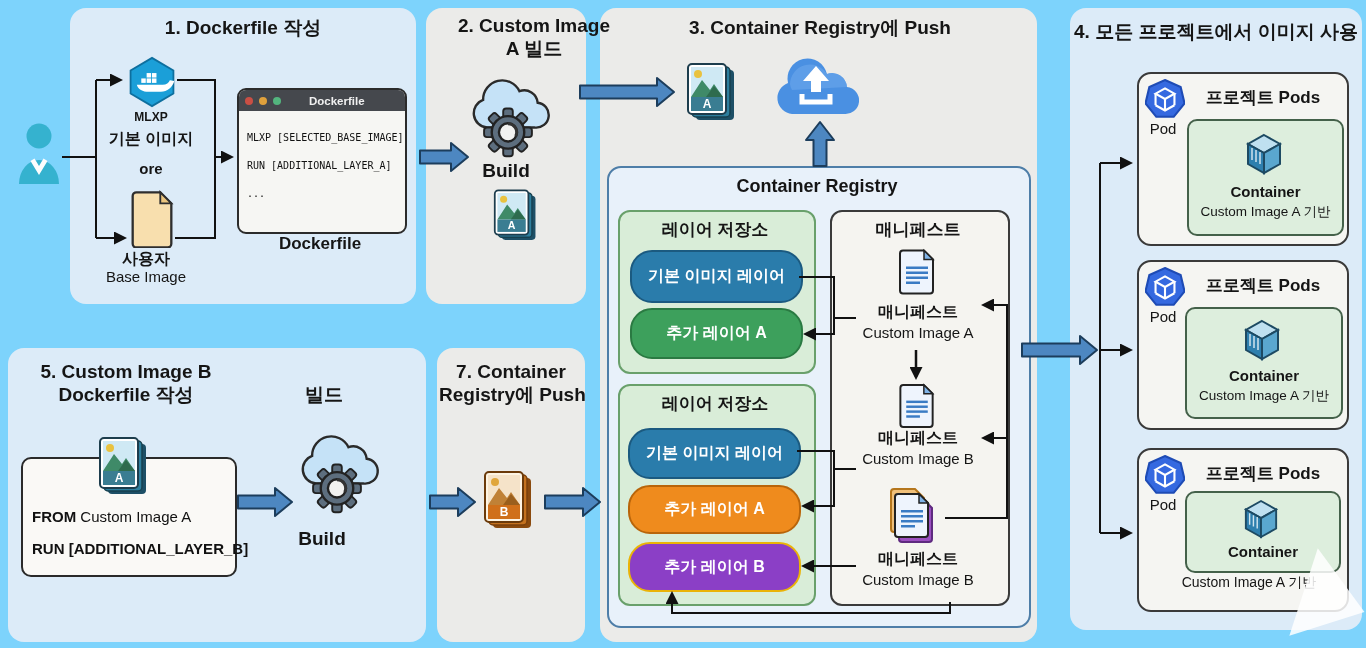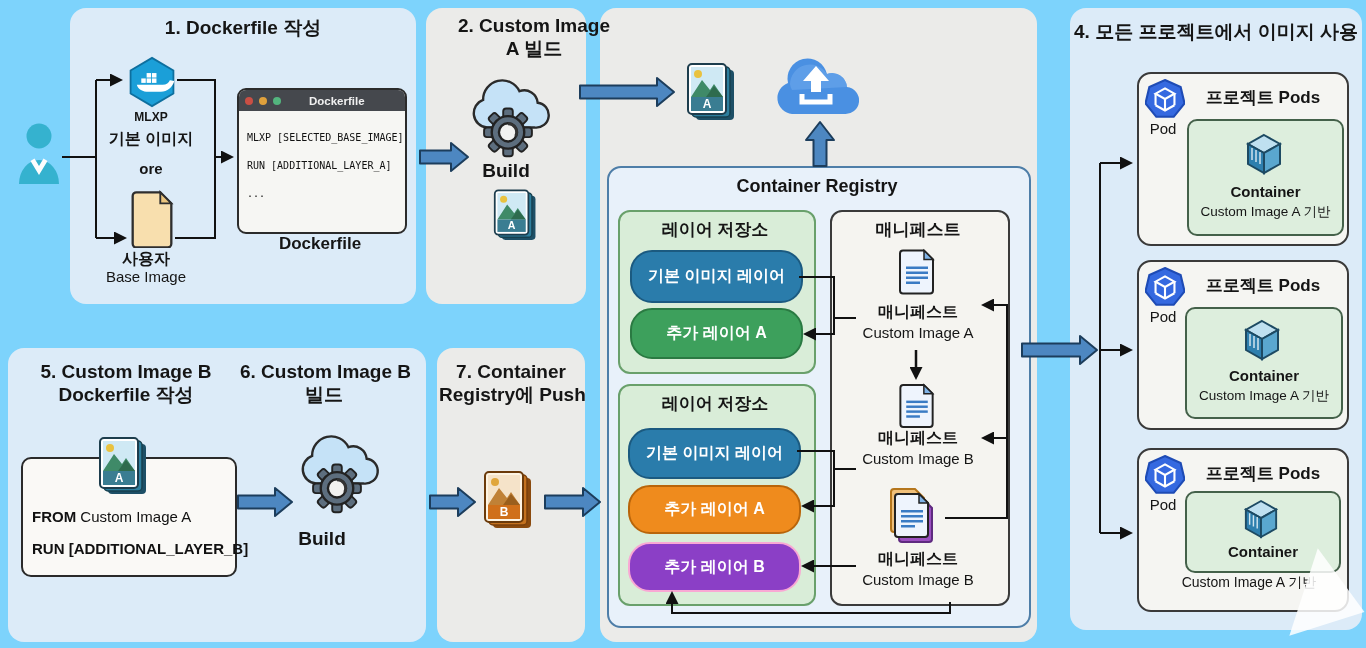--- a/index.html
+++ b/index.html
@@ -10,21 +10,21 @@
   .panel-blue{background:#dcebf8;}
   .panel-gray{background:#ebebe9;}
   .h{position:absolute;font-weight:bold;font-size:19px;line-height:1.22;color:#151515;text-align:center;white-space:nowrap;}
   .lbl{position:absolute;text-align:center;color:#151515;white-space:nowrap;}
   .b{font-weight:bold;}
   .btn{position:absolute;border-radius:22px;color:#fff;font-weight:bold;font-size:16px;
        display:flex;align-items:center;justify-content:center;white-space:nowrap;}
   .btn-blue{background:#2a7cab;border:2px solid #1b5a80;}
   .btn-green{background:#3da05c;border:2px solid #2a7a42;}
   .btn-orange{background:#ef8b1d;border:2px solid #b9650a;}
-  .btn-purple{background:#8b3fc6;border:2px solid #f9a8d4;}
+  .btn-purple{background:#8b3fc6;border:2px solid #eab308;}
   .store{position:absolute;background:#d9edd8;border:2px solid #69a06b;border-radius:12px;}
   .mani{position:absolute;background:#f5f4f0;border:2px solid #3a3a3a;border-radius:12px;}
   .registry{position:absolute;background:#e8f1fa;border:2px solid #4e7ea8;border-radius:14px;}
   .podcard{position:absolute;background:#f5f5f2;border:2px solid #3a3a3a;border-radius:14px;}
   .greenbox{position:absolute;background:#ddeedd;border:2px solid #44614a;border-radius:10px;}
   .window{position:absolute;background:#f6f6f3;border:2.5px solid #2b2b2b;border-radius:9px;overflow:hidden;}
   .titlebar{position:absolute;left:0;top:0;right:0;height:21px;background:#45484d;display:flex;align-items:center;}
   .dot{width:8px;height:8px;border-radius:50%;margin-left:6px;}
   .wtitle{color:#f0f0f0;font-size:11.5px;font-weight:bold;margin-left:28px;}
   .mono{font-family:"DejaVu Sans Mono",monospace;}
@@ -43,27 +43,28 @@
   <div class="panel panel-gray" style="left:600px;top:8px;width:437px;height:634px;"></div>
   <div class="panel panel-blue" style="left:1070px;top:8px;width:292px;height:622px;"></div>
   <div class="panel panel-blue" style="left:8px;top:348px;width:418px;height:294px;"></div>
   <div class="panel panel-gray" style="left:437px;top:348px;width:148px;height:294px;"></div>
 
   <div class="h" style="left:93px;top:16px;width:300px;">1. Dockerfile 작성</div>
   <div class="h" style="left:426px;top:14px;width:160px;margin-left:28px;">
     <span>2. Custom Image</span><br>
     <span>A 빌드</span>
   </div>
+  <div class="h" style="left:640px;top:16px;width:360px;">3. Container Registry에 Push</div>
   <div class="h" style="left:1072px;top:20px;width:288px;">4. 모든 프로젝트에서 이미지 사용</div>
   <div class="h" style="left:20px;top:360px;width:212px;">
     <span>5. Custom Image B</span><br>
     <span>Dockerfile 작성</span>
   </div>
   <div class="h" style="left:240px;top:360px;width:168px;">
-    <span>6. Custom Image B</span><br>
+    <br>
     <span>빌드</span>
   </div>
   <div class="h" style="left:439px;top:360px;width:144px;">
     <span>7. Container</span><br>
     <span>Registry에 Push</span>
   </div>
 
   <div class="icon" style="left:16px;top:122px;">
     <svg width="46" height="66" viewBox="0 0 46 66">
       <circle cx="23" cy="14" r="12.5" fill="#35b2cf"></circle>

